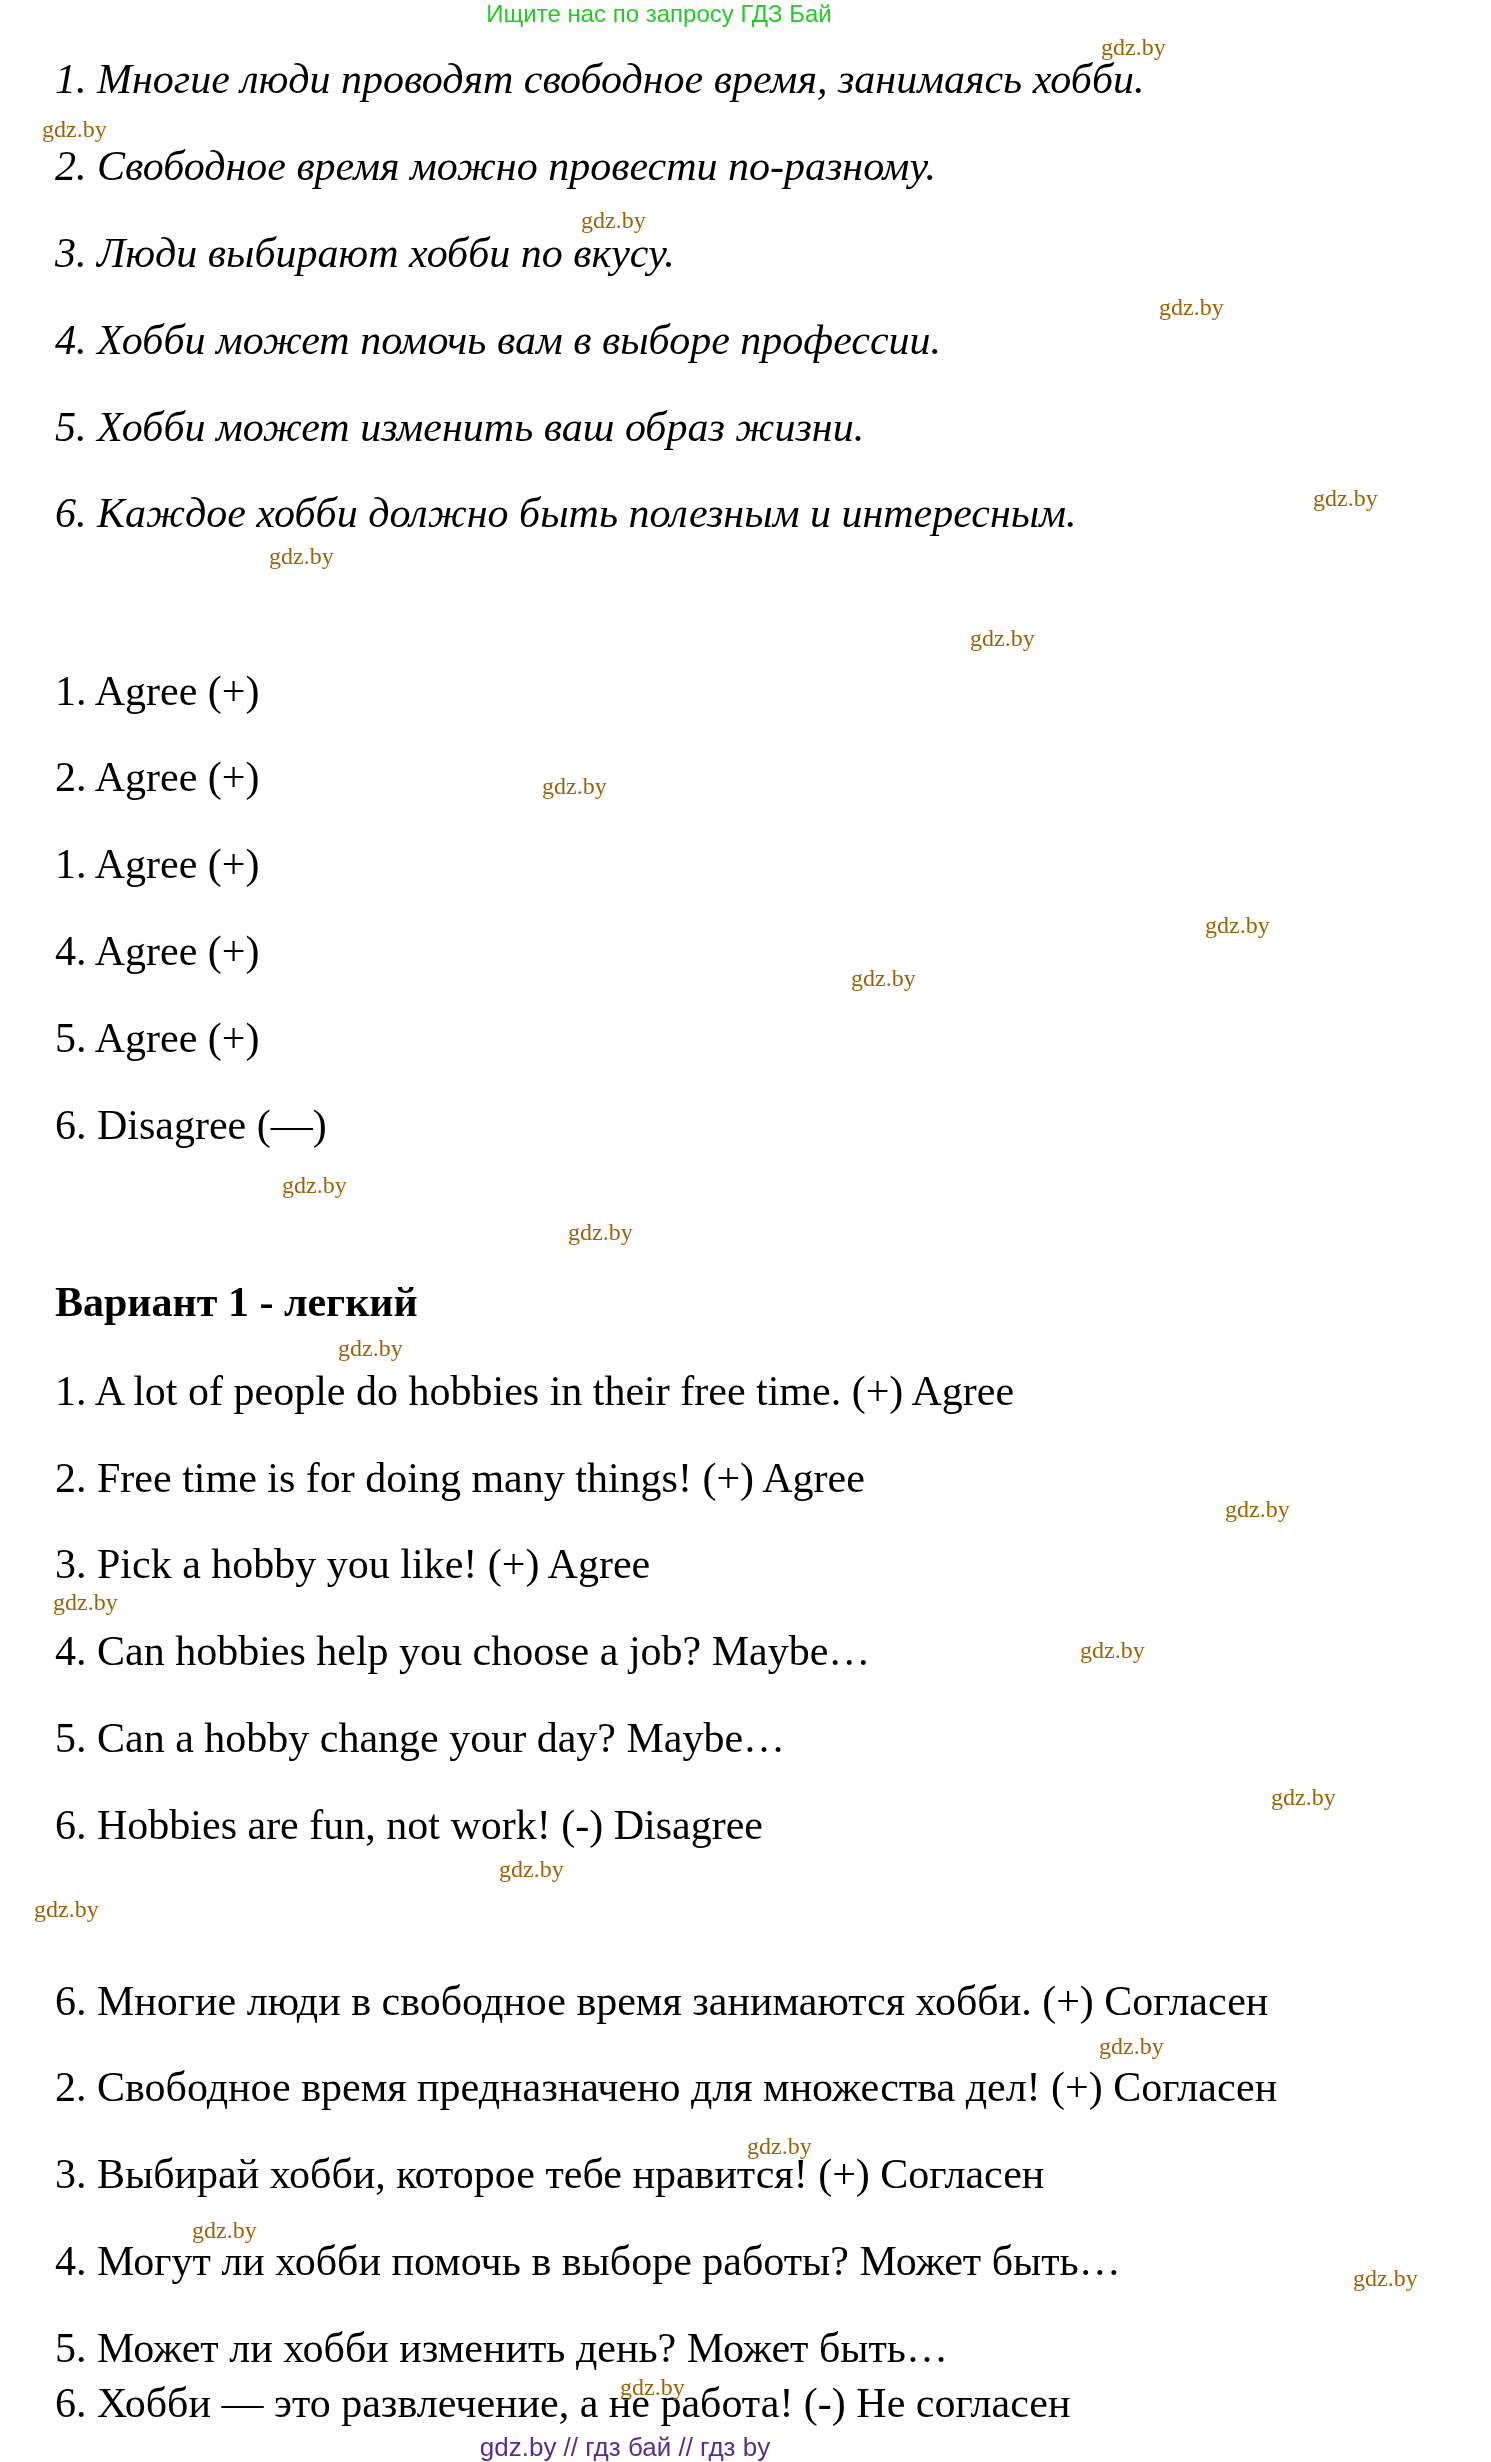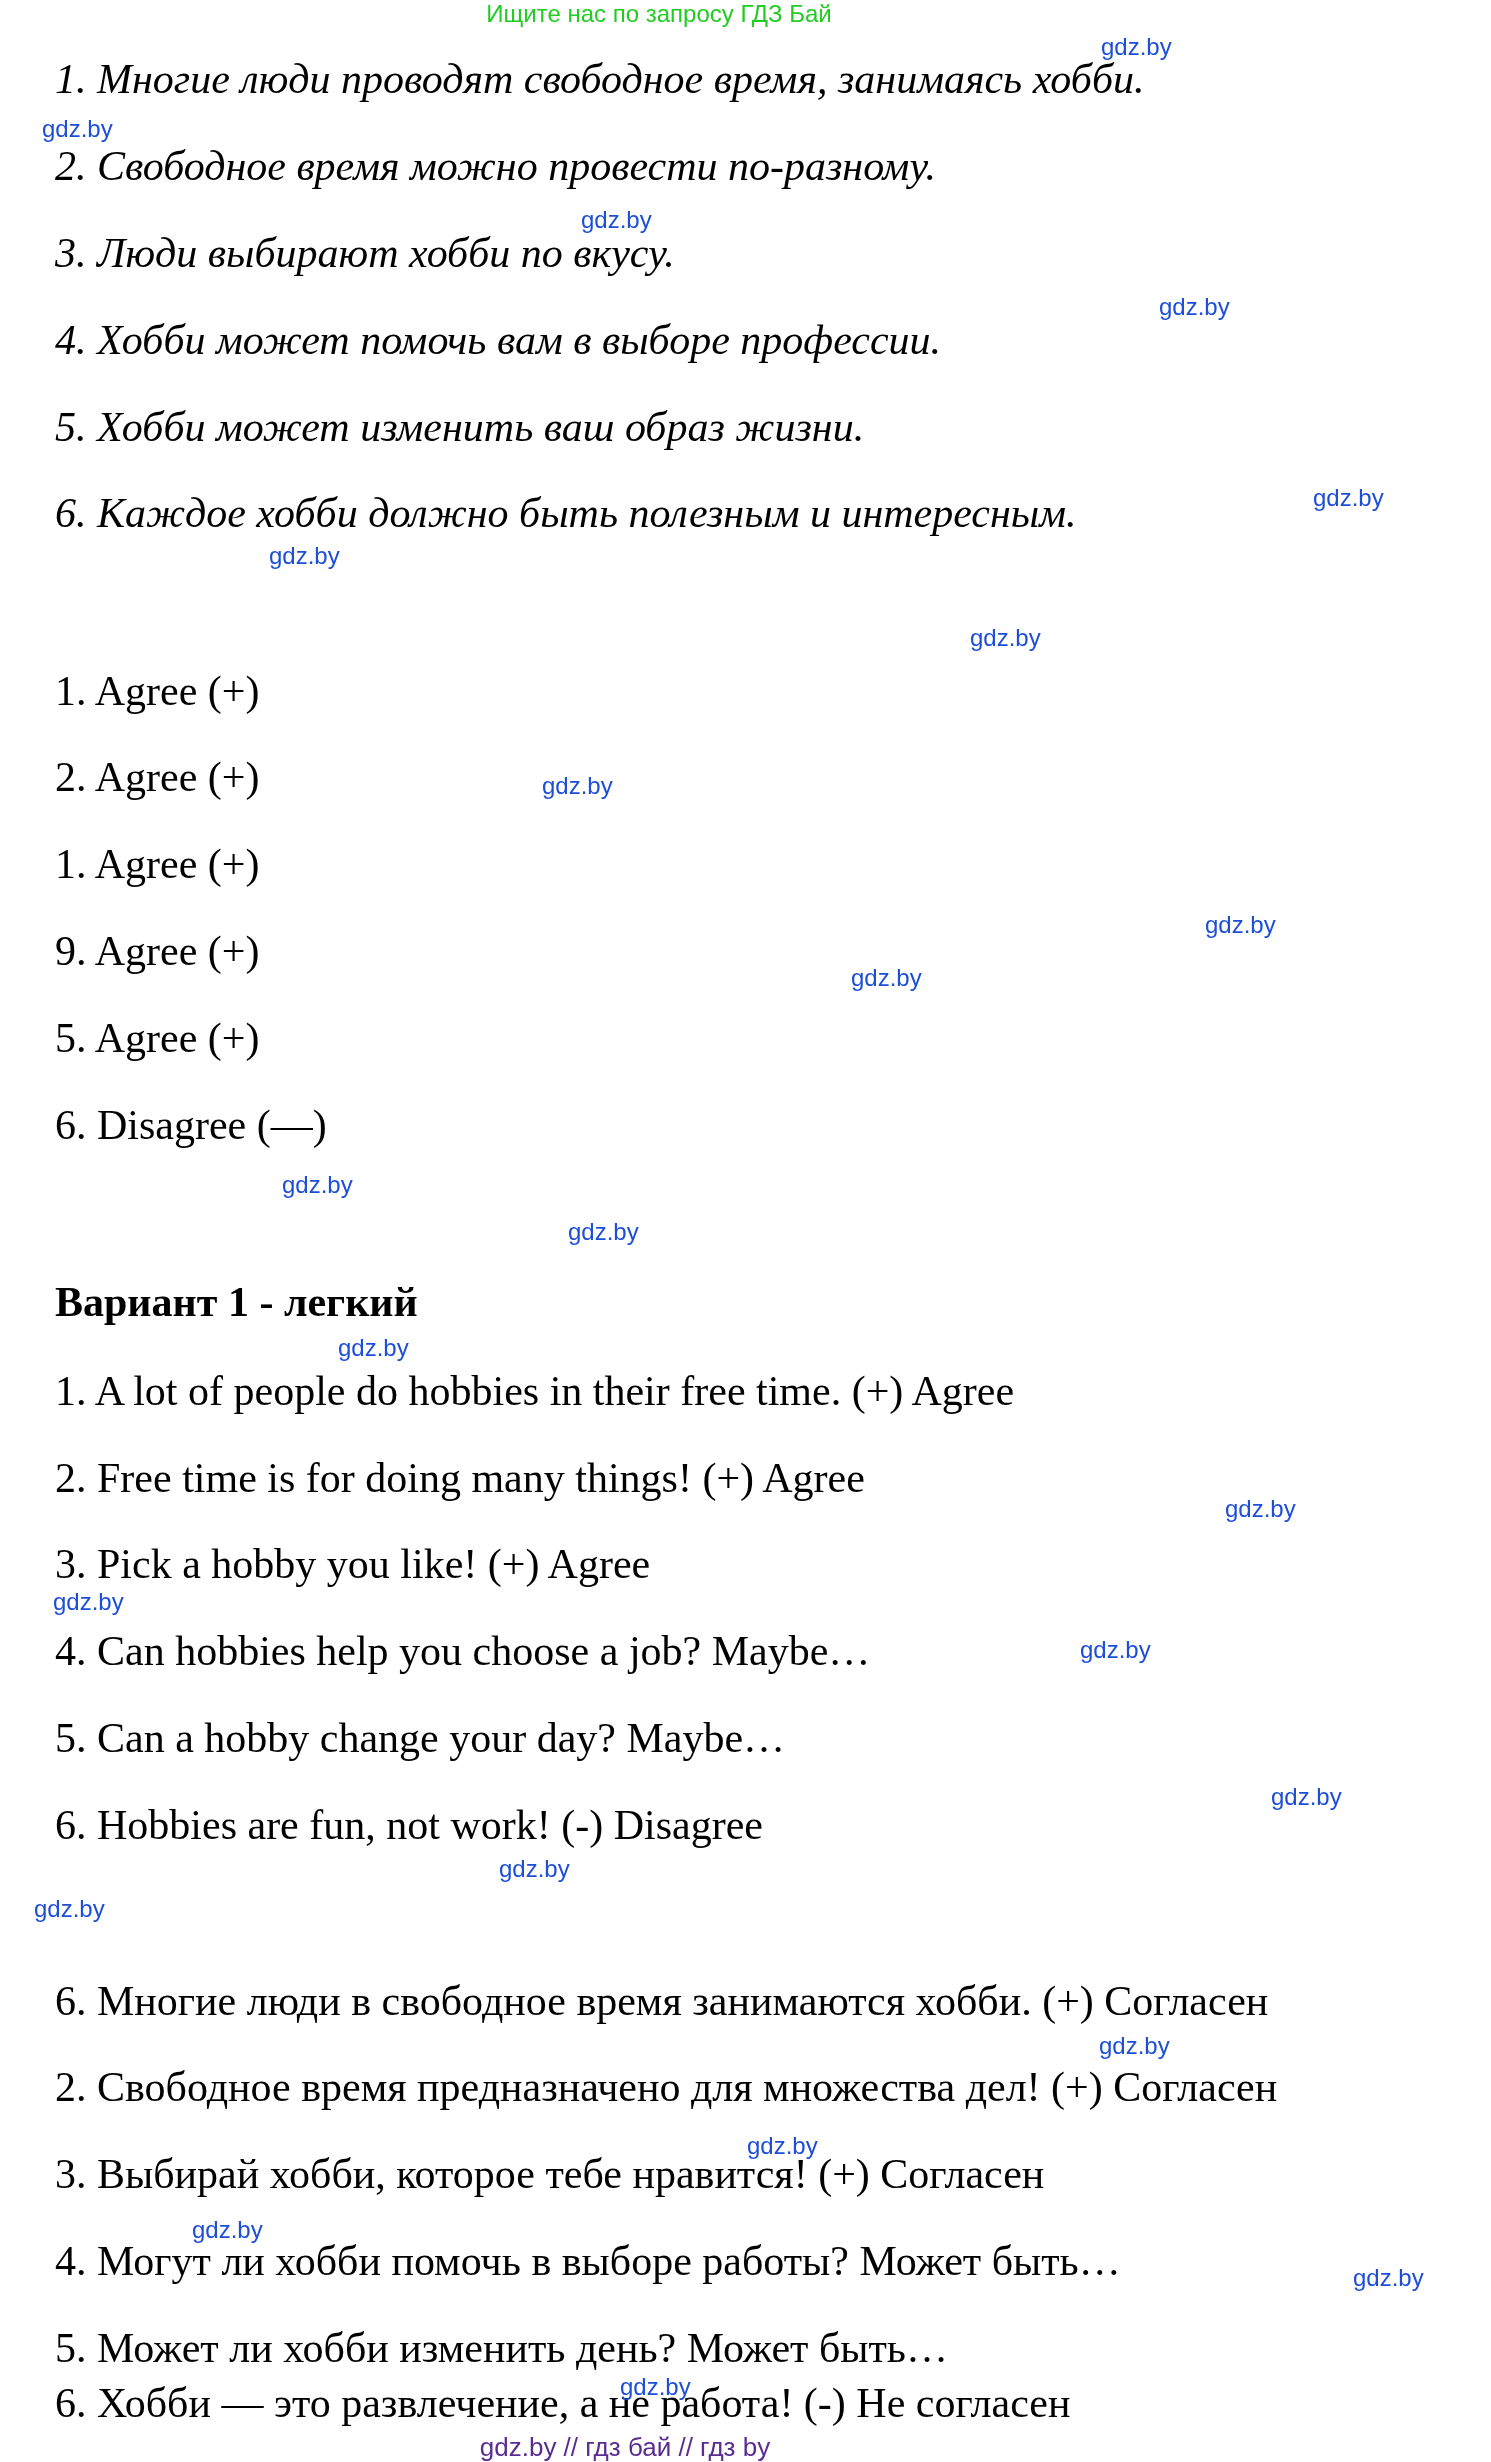--- a/index.html
+++ b/index.html
@@ -1,39 +1,39 @@
 <!DOCTYPE html>
 <html style="font-size:13px"><head>
 <meta charset="utf-8">
 <style>
   html, body { margin: 0; padding: 0; background: #ffffff; }
   body { width: 1491px; height: 2462px; position: relative; overflow: hidden; font-family: "Liberation Serif", serif; color: #000; }
   .header { position: absolute; top: 0; left: 0; width: 1318px; text-align: center; font-family: "Liberation Sans", sans-serif; font-size: 24px; color: #22cc22; top: 0px; }
   .line { position: absolute; left: 55px; font-size: 42px; white-space: nowrap; line-height: 1; }
   .it { font-style: italic; }
   .heading { position: absolute; left: 55px; font-size: 42px; font-weight: bold; white-space: nowrap; line-height: 1; }
-  .wm { position: absolute; font-family: Liberation Sans, sans-serif; font-size: 24px; color: #1d4ed8; white-space: nowrap; line-height: 1; }
+  .wm { position: absolute; font-family: Liberation Serif, serif; font-size: 24px; color: #a16207; white-space: nowrap; line-height: 1; }
   .footer { position: absolute; top: 2432px; left: 0; width: 1250px; text-align: center; font-family: "Liberation Sans", sans-serif; font-size: 26px; color: #5a2d91; }
 </style>
 </head>
 <body>
 
 <div class="header">Ищите нас по запросу ГДЗ Бай</div>
 
 <div class="line it" style="top:58px">1. Многие люди проводят свободное время, занимаясь хобби.</div>
 <div class="line it" style="top:145px">2. Свободное время можно провести по-разному.</div>
 <div class="line it" style="top:232px">3. Люди выбирают хобби по вкусу.</div>
 <div class="line it" style="top:319px">4. Хобби может помочь вам в выборе профессии.</div>
 <div class="line it" style="top:406px">5. Хобби может изменить ваш образ жизни.</div>
 <div class="line it" style="top:492px">6. Каждое хобби должно быть полезным и интересным.</div>
 
 <div class="line" style="top:670px">1. Agree (+)</div>
 <div class="line" style="top:756px">2. Agree (+)</div>
 <div class="line" style="top:843px">1. Agree (+)</div>
-<div class="line" style="top:930px">9. Agree (+)</div>
+<div class="line" style="top:930px">4. Agree (+)</div>
 <div class="line" style="top:1017px">5. Agree (+)</div>
 <div class="line" style="top:1104px">6. Disagree (—)</div>
 
 <div class="heading" style="top:1281px">Вариант 1 - легкий</div>
 
 <div class="line" style="top:1370px">1. A lot of people do hobbies in their free time. (+) Agree</div>
 <div class="line" style="top:1457px">2. Free time is for doing many things! (+) Agree</div>
 <div class="line" style="top:1543px">3. Pick a hobby you like! (+) Agree</div>
 <div class="line" style="top:1630px">4. Can hobbies help you choose a job? Maybe…</div>
 <div class="line" style="top:1717px">5. Can a hobby change your day? Maybe…</div>

